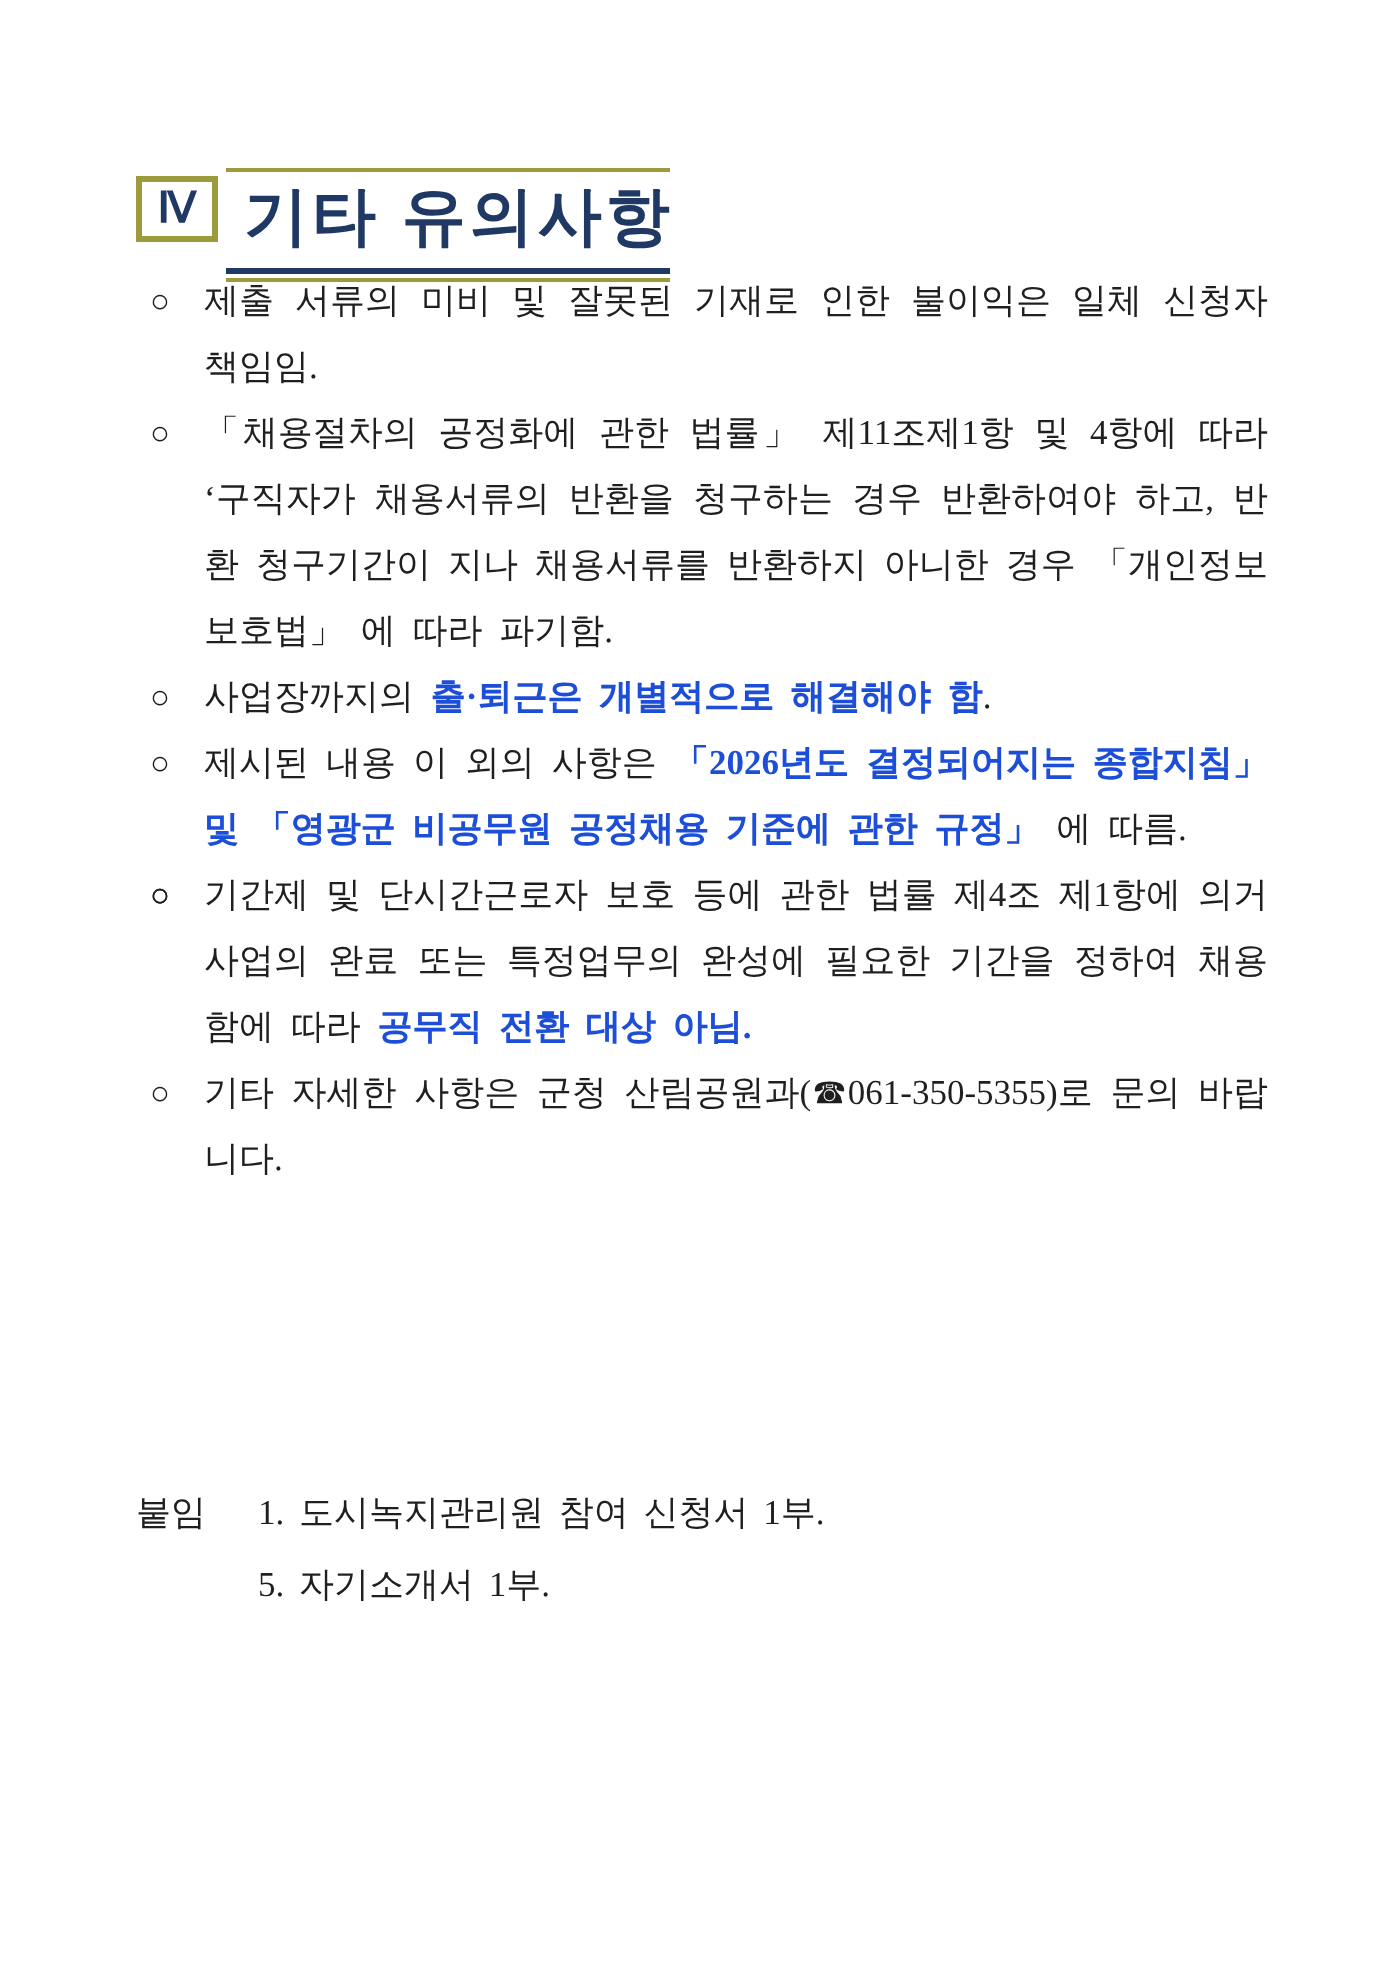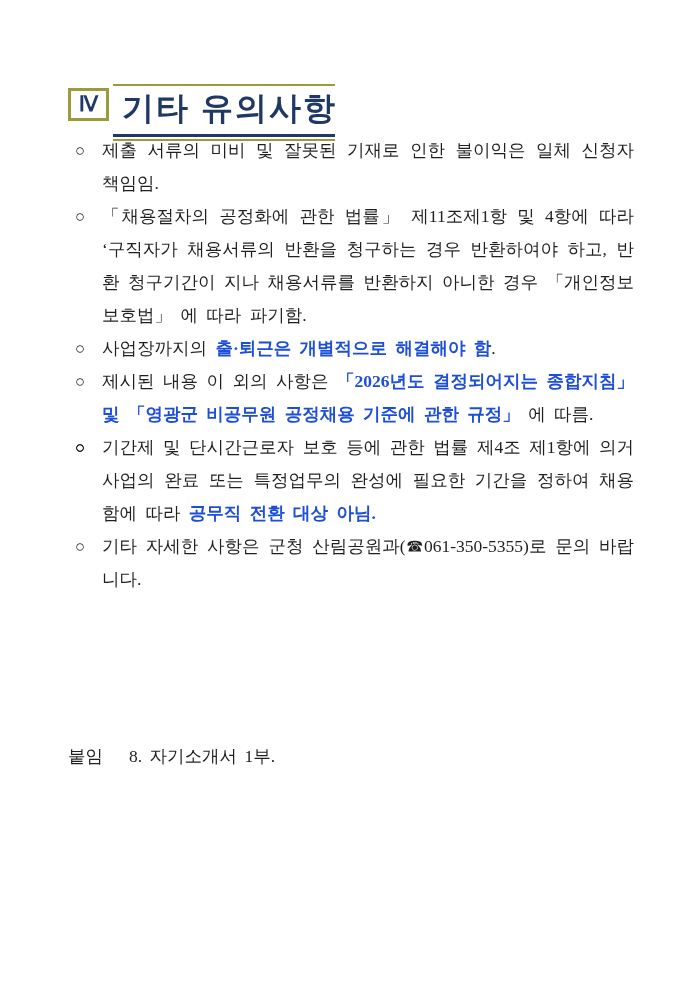--- a/index.html
+++ b/index.html
@@ -95,15 +95,16 @@
     <div class="note"><span class="marker">○</span><span><span>제시된 내용 이 외의 사항은 </span><span class="b">「2026년도 결정되어지는 종합지침」 및 「영광군 비공무원 공정채용 기준에 관한 규정」</span><span> 에 따름.</span></span></div>
     <div class="note"><span class="marker">○</span></div>
     <div class="note"><span class="marker">○</span></div>
     <div class="note"><span class="marker">○</span><span><span>기간제 및 단시간근로자 보호 등에 관한 법률 제4조 제1항에 의거 사업의 완료 또는 특정업무의 완성에 필요한 기간을 정하여 채용함에 따라 </span><span class="b">공무직 전환 대상 아님.</span></span></div>
     <div class="note"><span class="marker">○</span><span><span>기타 자세한 사항은 군청 산림공원과(</span><span>☎</span><span>061-350-5355)로 문의 바랍니다.</span></span></div>
   </div>
 
 <div class="attachment">
   <div class="att-label">붙임</div>
   <div class="att-items" id="att-items">
-      <div class="att-item">8. 자기소개서 1부.</div>
+      <div class="att-item">1. 도시녹지관리원 참여 신청서 1부.</div>
+      <div class="att-item">5. 자기소개서 1부.</div>
     </div>
 </div>
 
 </body></html>

